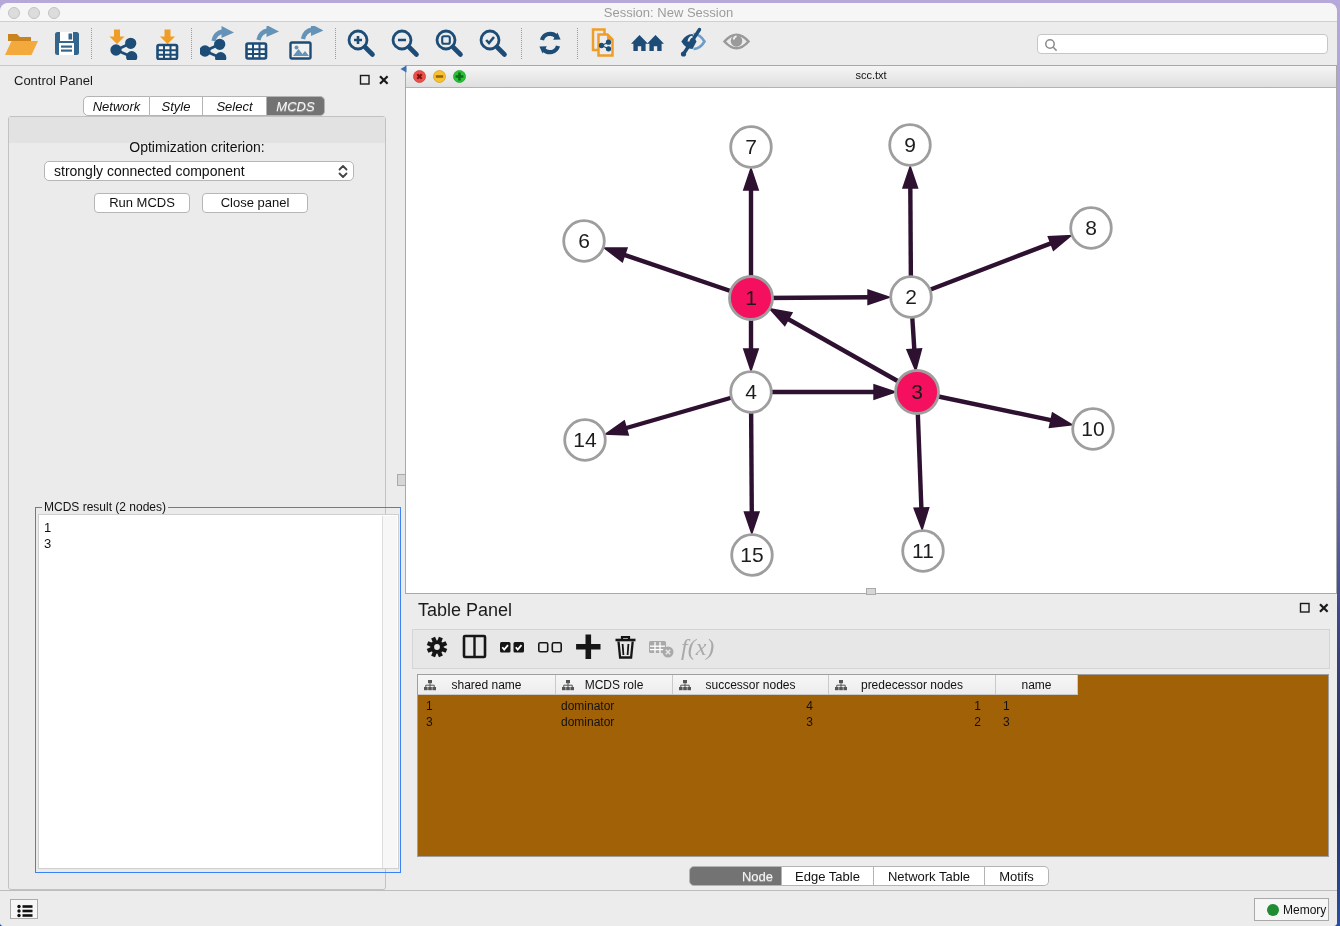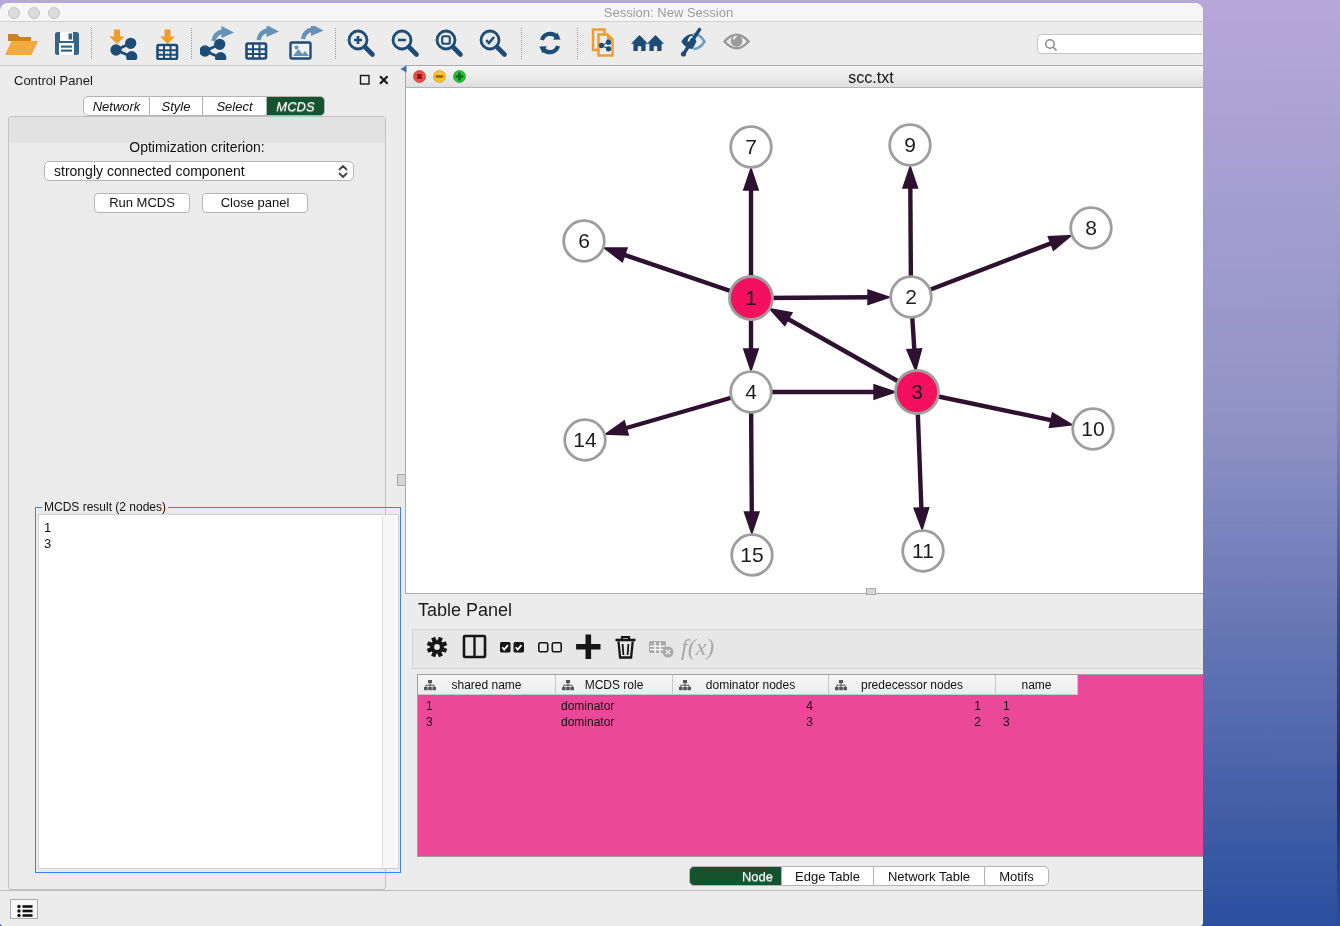--- a/index.html
+++ b/index.html
@@ -1,19 +1,19 @@
 <!DOCTYPE html>
 <html><head>
 <meta charset="utf-8">
 <style>
   html,body{margin:0;padding:0;}
   body{width:1340px;height:926px;position:relative;overflow:hidden;
        font-family:"Liberation Sans",sans-serif;background:linear-gradient(180deg,#b6a8d8,#9193c6 45%,#2b4f9e);}
   .abs{position:absolute;}
-  #appwin{position:absolute;left:0;top:3px;width:1203px;height:923px;
+  #appwin{position:absolute;left:0;top:3px;width:1337px;height:923px;
           background:#ececec;border-radius:8px 8px 4px 4px;overflow:hidden;}
   
   #titlebar{position:absolute;left:0;top:0;width:1337px;height:18px;
             background:#f6f6f6;border-bottom:1px solid #d0d0d0;border-radius:8px 8px 0 0;}
   .tl{position:absolute;top:4px;width:12px;height:12px;border-radius:50%;
       background:#dcdcdc;border:1px solid #c3c3c3;box-sizing:border-box;}
   #wintitle{position:absolute;top:2px;left:0;width:100%;text-align:center;
             font-size:13px;color:#9c9c9c;}
   
   #toolbar{position:absolute;left:0;top:19px;width:1337px;height:43px;
@@ -23,21 +23,21 @@
   #searchbox{position:absolute;left:1037px;top:12px;width:291px;height:20px;
              background:#fff;border:1px solid #c6c6c6;border-radius:4px;box-sizing:border-box;}
   
   #cpanel{position:absolute;left:0;top:63px;width:392px;height:826px;background:#ececec;}
   #cpanel .hdr{position:absolute;left:14px;top:7px;font-size:13px;color:#1a1a1a;}
   .tabrow{position:absolute;height:20px;font-size:13px;}
   .tab{float:left;height:20px;line-height:20px;text-align:center;
        background:#fff;border:1px solid #b4b4b4;border-left:none;box-sizing:border-box;color:#111;}
   .tab.first{border-left:1px solid #b4b4b4;border-radius:5px 0 0 5px;}
   .tab.last{border-radius:0 5px 5px 0;}
-  .tab.sel{background:#14532d;color:#f6f6f6;text-shadow:0 1px 1px #b5b5b5;}
+  .tab.sel{background:#737373;color:#f6f6f6;text-shadow:0 1px 1px #b5b5b5;}
   #cpcontent{position:absolute;left:8px;top:50px;width:376px;height:772px;
              border:1px solid #c2c2c2;background:#ebebeb;border-radius:3px;}
   #cpcontent .band{position:absolute;left:0;top:0;width:100%;height:26px;background:#e2e2e2;}
   .btn{position:absolute;height:20px;background:#fff;border:1px solid #b6b6b6;
        border-radius:4px;box-sizing:border-box;font-size:13px;color:#111;
        text-align:center;line-height:18px;}
   #mcdsbox{position:absolute;left:8px;top:390px;width:366px;height:366px;
            border:1px solid #3b82f6;box-sizing:border-box;margin-left:18px;}
   #mcdslegend{position:absolute;left:6px;top:-8px;font-size:12px;color:#111;
               background:#ebebeb;padding:0 2px;line-height:14px;}
@@ -45,28 +45,28 @@
             background:#fff;border:1px solid #cfcfcf;font-size:13px;color:#111;
             padding:5px 0 0 5px;box-sizing:border-box;line-height:16px;}
   #mcdsscroll{position:absolute;right:1px;top:1px;width:14px;height:352px;
               background:#f7f7f7;border-left:1px solid #ddd;}
   
   #netwin{position:absolute;left:405px;top:62px;width:932px;height:529px;
           background:#fff;border:1px solid #a9a9a9;box-sizing:border-box;}
   #nettitle{position:absolute;left:0;top:0;width:100%;height:21px;
             background:linear-gradient(#f5f5f5,#dfdfdf);border-bottom:1px solid #b3b3b3;}
   #nettitle .t{position:absolute;top:3px;left:0;width:100%;text-align:center;
-               font-size:16px;color:#111;}
+               font-size:11px;color:#111;}
   
   #tpanel{position:absolute;left:405px;top:594px;width:932px;height:291px;background:#ececec;}
   #tpanel .hdr{position:absolute;left:13px;top:3px;font-size:18px;color:#1a1a1a;}
   #ttoolbar{position:absolute;left:7px;top:32px;width:918px;height:40px;
             background:#e7e7e7;border:1px solid #d4d4d4;box-sizing:border-box;}
   #ttable{position:absolute;left:12px;top:77px;width:912px;height:183px;
-          background:#ec4899;border:1px solid #9f9f9f;box-sizing:border-box;}
+          background:#a16207;border:1px solid #9f9f9f;box-sizing:border-box;}
   .th{position:absolute;top:0;height:20px;background:linear-gradient(#f6f6f6,#ededed);
       border-right:1px solid #c9c9c9;border-bottom:1px solid #c9c9c9;box-sizing:border-box;
       font-size:12px;color:#111;text-align:center;line-height:20px;}
   .td{position:absolute;font-size:12px;color:#111;height:16px;line-height:16px;}
   
   
   #statusbar{position:absolute;left:0;top:887px;width:1337px;height:36px;
              background:#ececec;border-top:1px solid #bdbdbd;}
   #listbtn{position:absolute;left:10px;top:8px;width:28px;height:20px;background:#f6f6f6;
            border:1px solid #ababab;box-sizing:border-box;}
@@ -383,21 +383,21 @@
           </svg></div>
       <div class="th" style="left:138px;width:117px;"><span style="position:relative;">MCDS role</span><svg style="position:absolute;left:6px;top:5px;" width="12" height="11" viewBox="0 0 12 11">
             <g fill="#555">
               <rect x="4" y="0" width="4" height="3.2"></rect>
               <rect x="0" y="7" width="3.6" height="3.2"></rect>
               <rect x="8.4" y="7" width="3.6" height="3.2"></rect>
               <rect x="4.2" y="7" width="3.6" height="3.2"></rect>
             </g>
             <path d="M6 3.2v2M1.8 7V5.2h8.4V7M6 5.2V7" stroke="#555" stroke-width="1" fill="none"></path>
           </svg></div>
-      <div class="th" style="left:255px;width:156px;"><span style="position:relative;">dominator nodes</span><svg style="position:absolute;left:6px;top:5px;" width="12" height="11" viewBox="0 0 12 11">
+      <div class="th" style="left:255px;width:156px;"><span style="position:relative;">successor nodes</span><svg style="position:absolute;left:6px;top:5px;" width="12" height="11" viewBox="0 0 12 11">
             <g fill="#555">
               <rect x="4" y="0" width="4" height="3.2"></rect>
               <rect x="0" y="7" width="3.6" height="3.2"></rect>
               <rect x="8.4" y="7" width="3.6" height="3.2"></rect>
               <rect x="4.2" y="7" width="3.6" height="3.2"></rect>
             </g>
             <path d="M6 3.2v2M1.8 7V5.2h8.4V7M6 5.2V7" stroke="#555" stroke-width="1" fill="none"></path>
           </svg></div>
       <div class="th" style="left:411px;width:167px;"><span style="position:relative;">predecessor nodes</span><svg style="position:absolute;left:6px;top:5px;" width="12" height="11" viewBox="0 0 12 11">
             <g fill="#555">

